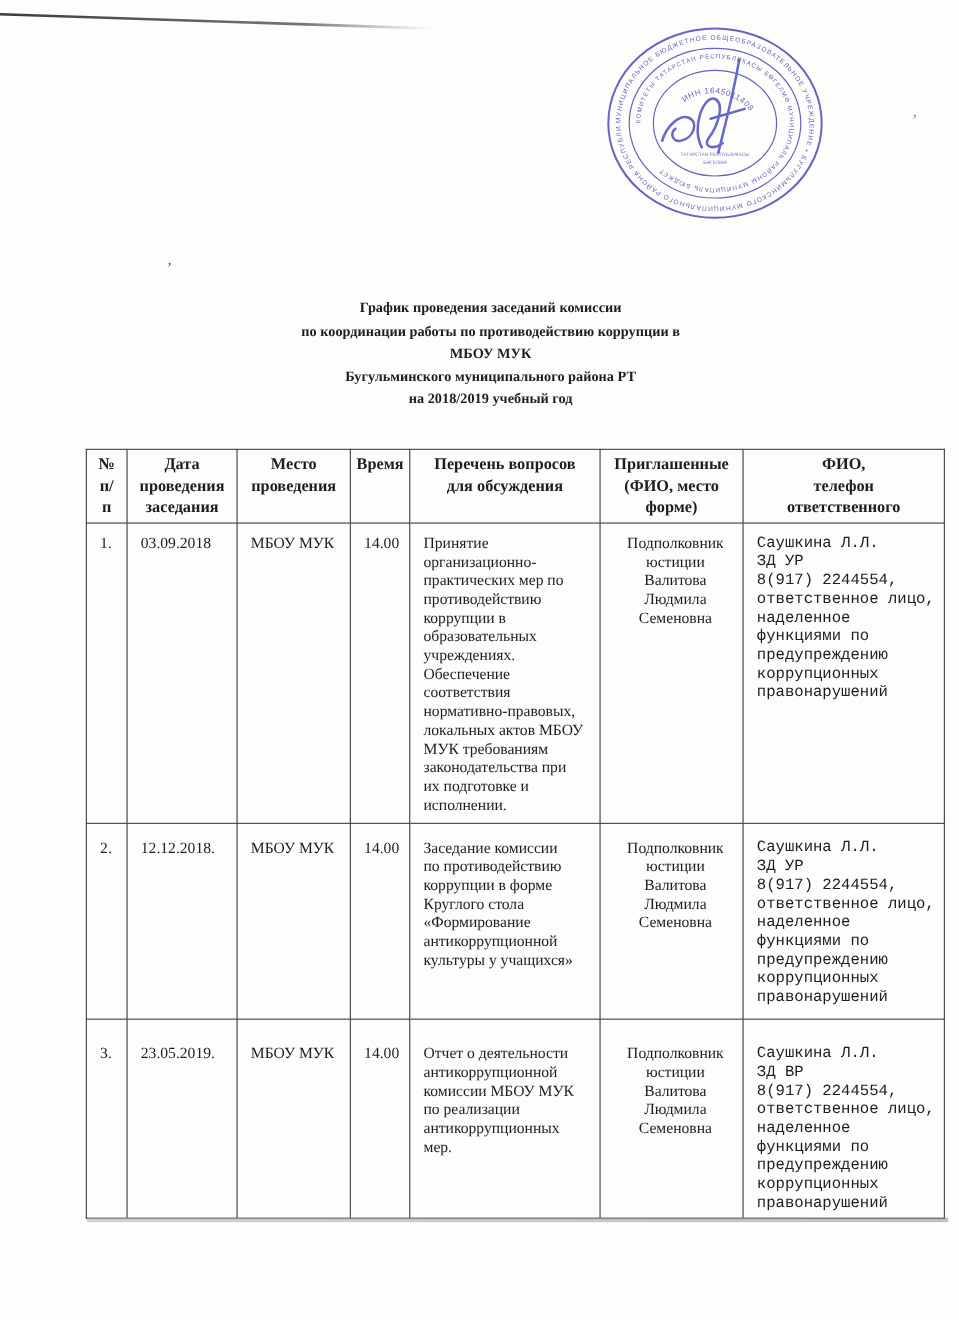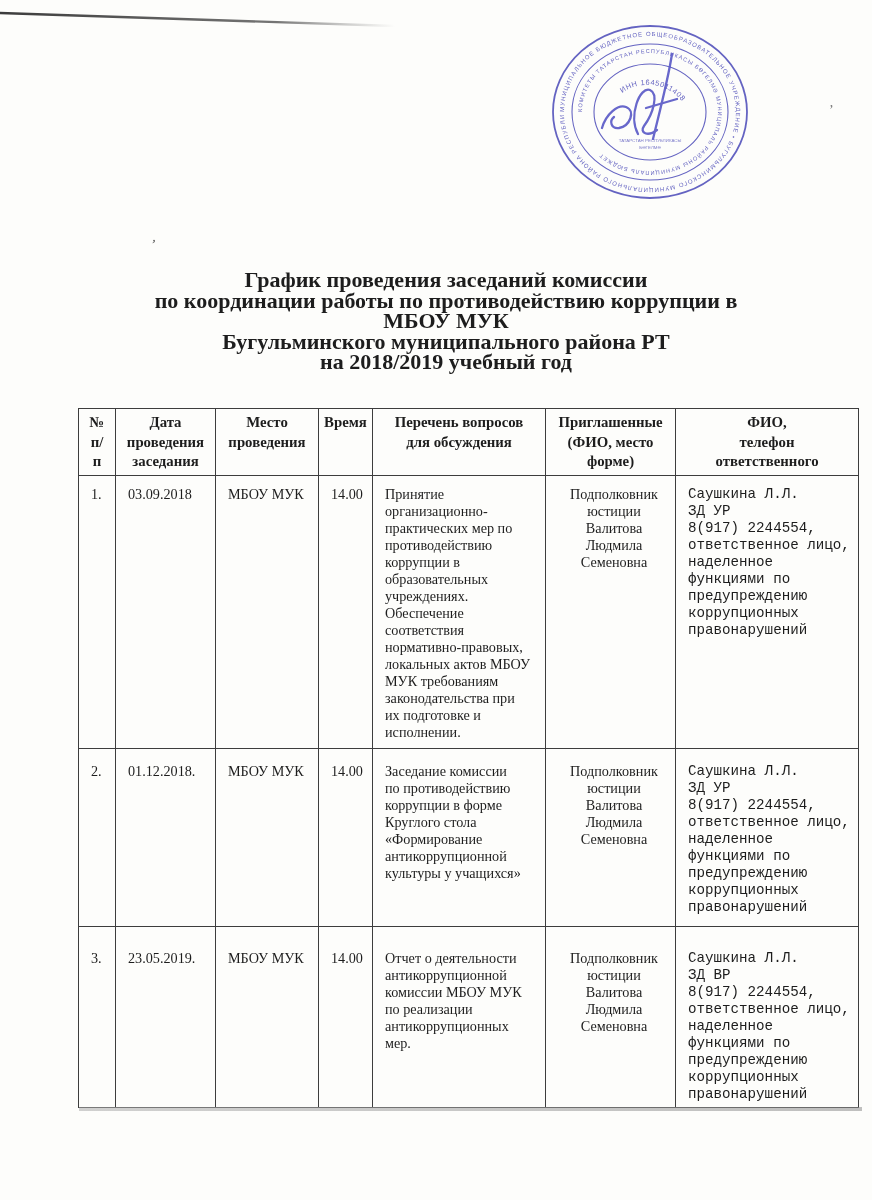--- a/index.html
+++ b/index.html
@@ -18,21 +18,21 @@
   .approval{position:absolute;left:498px;top:83px;width:324px;text-align:center;
             font-size:15px;line-height:17.5px;white-space:pre-line;}
   .approval .l1{letter-spacing:.5px;}
 
   
   .stamp{position:absolute;left:548px;top:20px;width:204px;height:184px;
          mix-blend-mode:multiply;opacity:.85;pointer-events:none;}
 
   
   .title{position:absolute;left:56px;top:270px;width:780px;text-align:center;
-         font-weight:bold;font-size:22px;line-height:20.5px;white-space:pre-line;}
+         font-weight:bold;font-size:13px;line-height:20.5px;white-space:pre-line;}
 
   
   table.doc{position:absolute;left:78px;top:408px;width:780px;border-collapse:collapse;
             table-layout:fixed;}
   table.doc th, table.doc td{border:1.5px solid #3d3d3d;vertical-align:top;
             white-space:pre-line;overflow:hidden;}
   table.doc th{font-weight:bold;font-size:14.8px;line-height:19.5px;text-align:center;
             padding:4px 2px 2px 2px;}
   table.doc td{font-size:14.2px;line-height:17px;padding:10px 5px 4px 12px;}
   tr.hrow{height:67px;}
@@ -175,21 +175,21 @@
  8(917) 2244554,
 ответственное лицо,
 наделенное
 функциями по
 предупреждению
 коррупционных
 правонарушений</td>
     </tr>
     <tr class="r2">
       <td class="c-num">2.</td>
-      <td>01.12.2018.</td>
+      <td>12.12.2018.</td>
       <td class="c-place">МБОУ МУК</td>
       <td class="c-time">14.00</td>
       <td class="c-agenda">Заседание  комиссии
 по противодействию
 коррупции в форме
 Круглого стола
 «Формирование
 антикоррупционной
 культуры у учащихся»</td>
       <td class="c-invited">Подполковник

